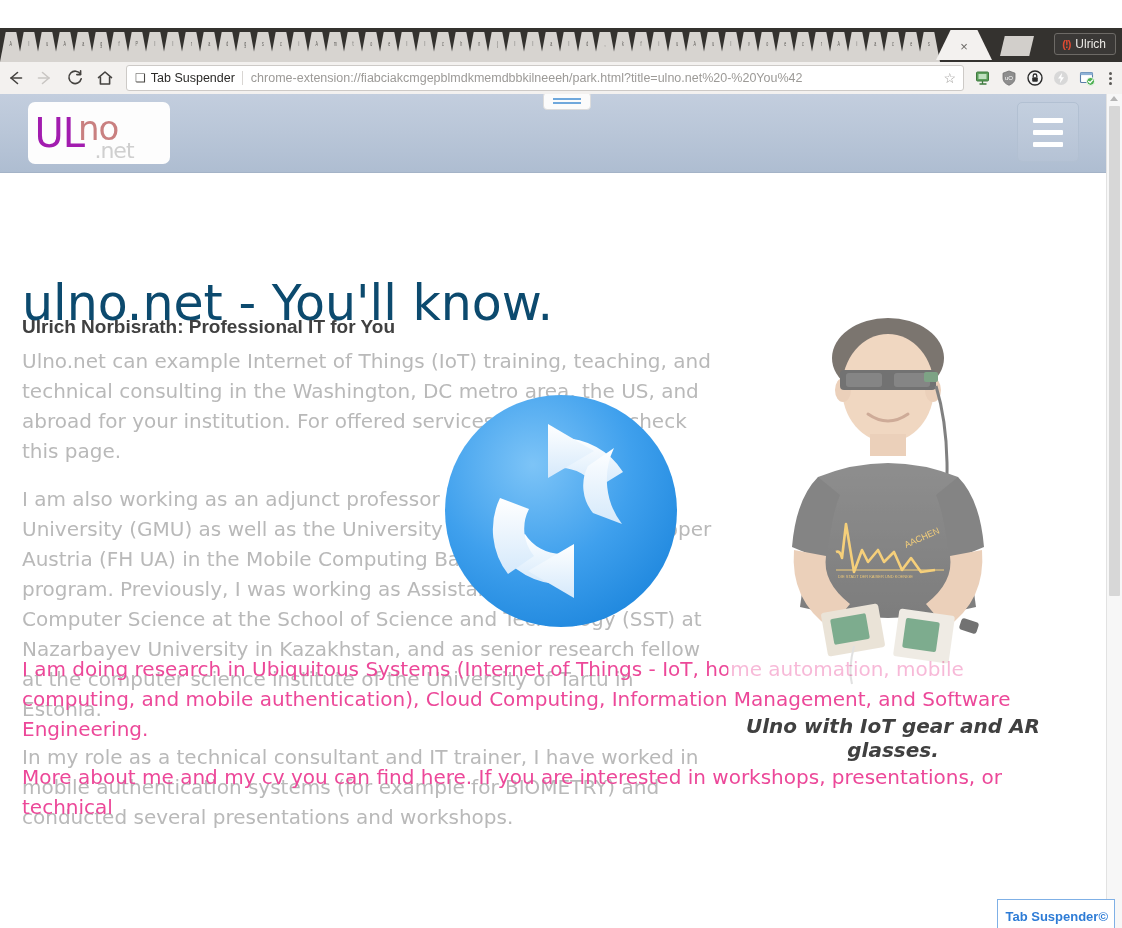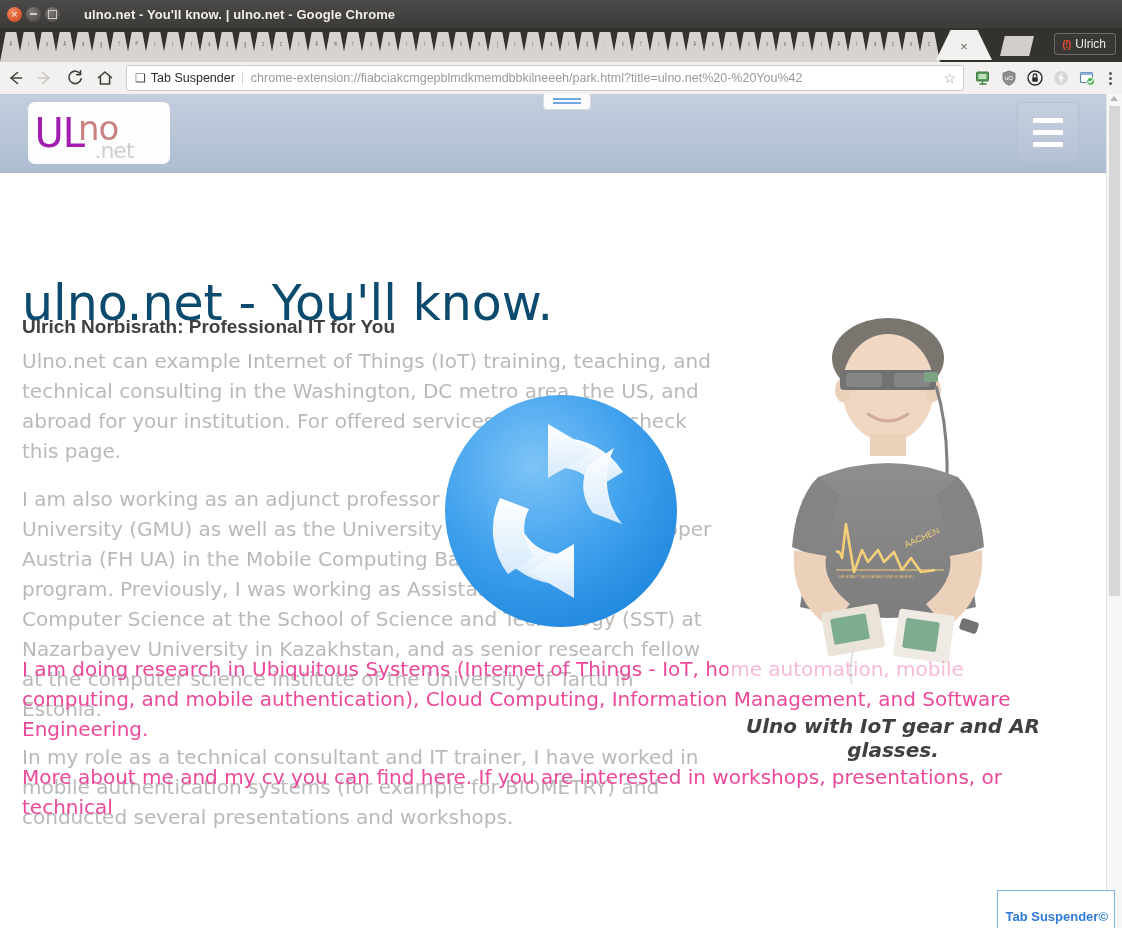--- a/index.html
+++ b/index.html
@@ -403,42 +403,34 @@
     border-radius: 1px;
   }
 
   
   .ts-badge {
     position: absolute;
     right: 7px; bottom: 0px;
     background: #ffffff;
     border: 1px solid #7fb0e6;
     border-bottom: none;
-    padding: 19px 6px 4px 7px;
+    padding: 10px 6px 4px 7px;
     font-size: 13px;
     font-weight: bold;
     color: #2e7cd6;
     line-height: 1.1;
     white-space: nowrap;
     font-family: "Liberation Sans", sans-serif;
   }
 </style>
 </head>
 <body>
 
 <div id="app">
 
-  <div class="titlebar">
-    <div class="wc-group">
-      <div class="wc wc-close"></div>
-      <div class="wc wc-min"></div>
-      <div class="wc wc-max"></div>
-    </div>
-    <div class="win-title">ulno.net - You'll know. | ulno.net - Google Chrome</div>
-  </div>
 
   <div class="tabstrip">
     <div class="tabs-wrap" id="tabs-wrap">
         <div class="minitab">
           <span class="glyph">A</span>
         </div>
         <div class="minitab">
           <span class="glyph">l</span>
         </div>
         <div class="minitab">

